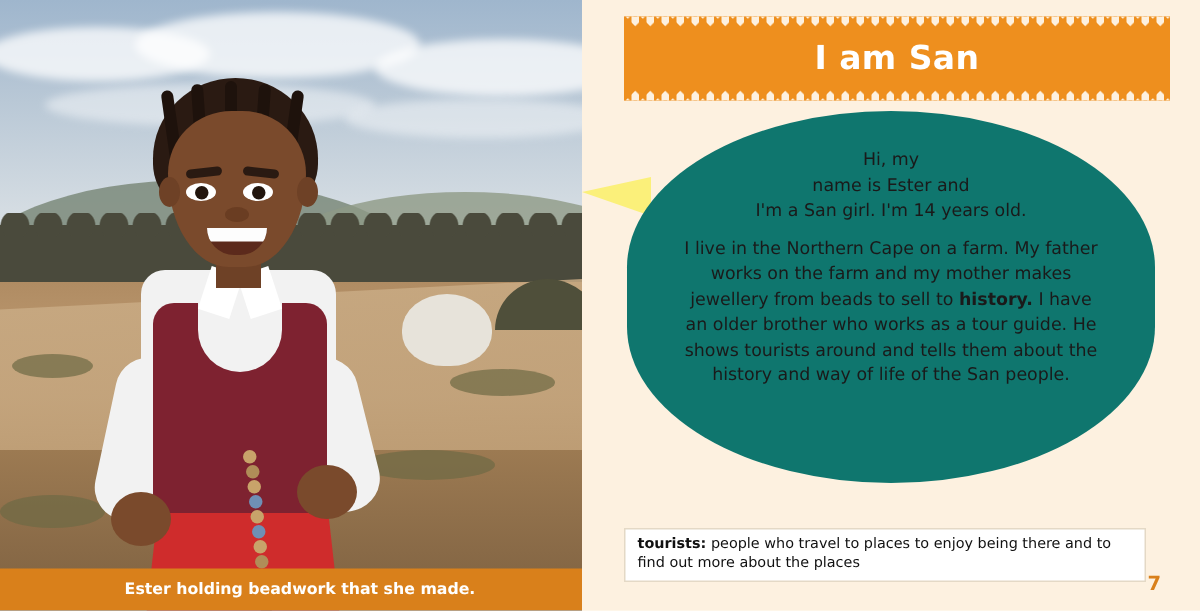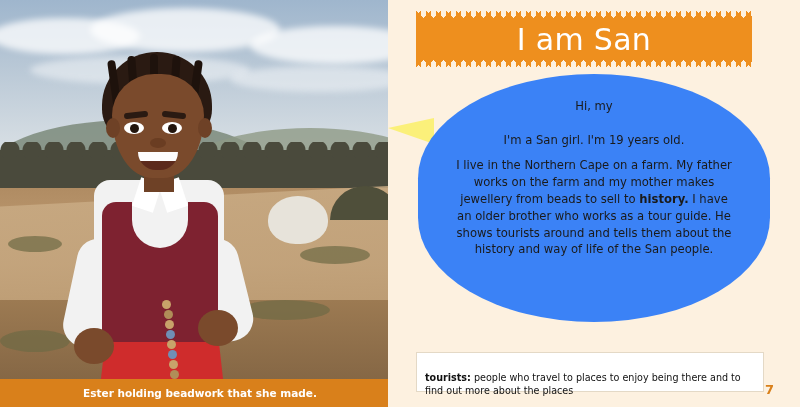--- a/index.html
+++ b/index.html
@@ -164,25 +164,25 @@
   }
 
   
   .text-panel {
     position: relative;
     width: 400px; height: 407px;
     background: #fdf1e0;
     padding: 0;
   }
   .title-banner {
-    position: absolute; left: 28px; top: 18px; width: 336px; height: 42px;
+    position: absolute; left: 28px; top: 18px; width: 364px; height: 42px;
     background: #ee8f1e;
     color: #fff;
     display: flex; align-items: center; justify-content: center;
-    font-size: 30px; font-weight: normal;
+    font-size: 22px; font-weight: bold;
     letter-spacing: .3px;
   }
   
   .title-banner:after {
     content: ""; position: absolute; left: 0; bottom: -7px; width: 100%; height: 8px;
     background:
       linear-gradient(-45deg, transparent 50%, #ee8f1e 51%) ,
       linear-gradient(45deg, transparent 50%, #ee8f1e 51%);
     background-size: 10px 8px;
     background-repeat: repeat-x;
@@ -193,21 +193,21 @@
     background:
       linear-gradient(-135deg, transparent 50%, #ee8f1e 51%),
       linear-gradient(135deg, transparent 50%, #ee8f1e 51%);
     background-size: 10px 8px;
     background-repeat: repeat-x;
     background-position: 0 0, 5px 0;
   }
 
   .speech-bubble {
     position: absolute; left: 30px; top: 74px; width: 352px; height: 248px;
-    background: #3b82f6;
+    background: #0f766e;
     border-radius: 50% / 42%;
     padding: 16px 34px 14px 34px;
     text-align: center;
   }
   .bubble-tail {
     position: absolute; left: 0px; top: 118px;
     width: 0; height: 0;
     border-top: 10px solid transparent;
     border-bottom: 16px solid transparent;
     border-right: 46px solid #fbf07a;
@@ -226,21 +226,21 @@
     position: absolute; left: 28px; top: 334px;
     background: #ee8f1e; color: #fff;
     font-size: 11px; font-weight: bold;
     padding: 3px 14px 3px 12px;
     border-radius: 9px;
   }
   .word-help-box {
     position: absolute; left: 28px; top: 352px; width: 348px; height: 36px;
     background: #ffffff;
     border: 1px solid #e4d9c6;
-    padding: 19px 8px;
+    padding: 4px 8px;
     font-size: 9.6px;
     line-height: 1.35;
     color: #111;
   }
   .word-help-box b { font-weight: bold; }
   .page-num {
     position: absolute; right: 14px; bottom: 10px;
     color: #d9801b; font-size: 13px; font-weight: bold;
   }
 </style>
@@ -323,22 +323,22 @@
   </div>
 
   <div class="text-panel">
 
     <div class="title-banner">I am San</div>
 
     <div class="bubble-tail"></div>
     <div class="speech-bubble">
       <p class="first">
         <span>Hi, my</span><br>
-        <br>
-        <span>I'm a San girl. I'm 19 years old.</span>
+        <span>name is Ester and</span><br>
+        <span>I'm a San girl. I'm 14 years old.</span>
       </p>
       <p>
         <span>I live in the Northern Cape on a farm. My father works on the farm and my mother makes jewellery from beads to sell to</span>
         <b>history.</b>
         <span>I have an older brother who works as a tour guide. He shows tourists around and tells them about the history and way of life of the San people.</span>
       </p>
     </div>
 
     <div class="word-help-box">
       <b>tourists:</b>

